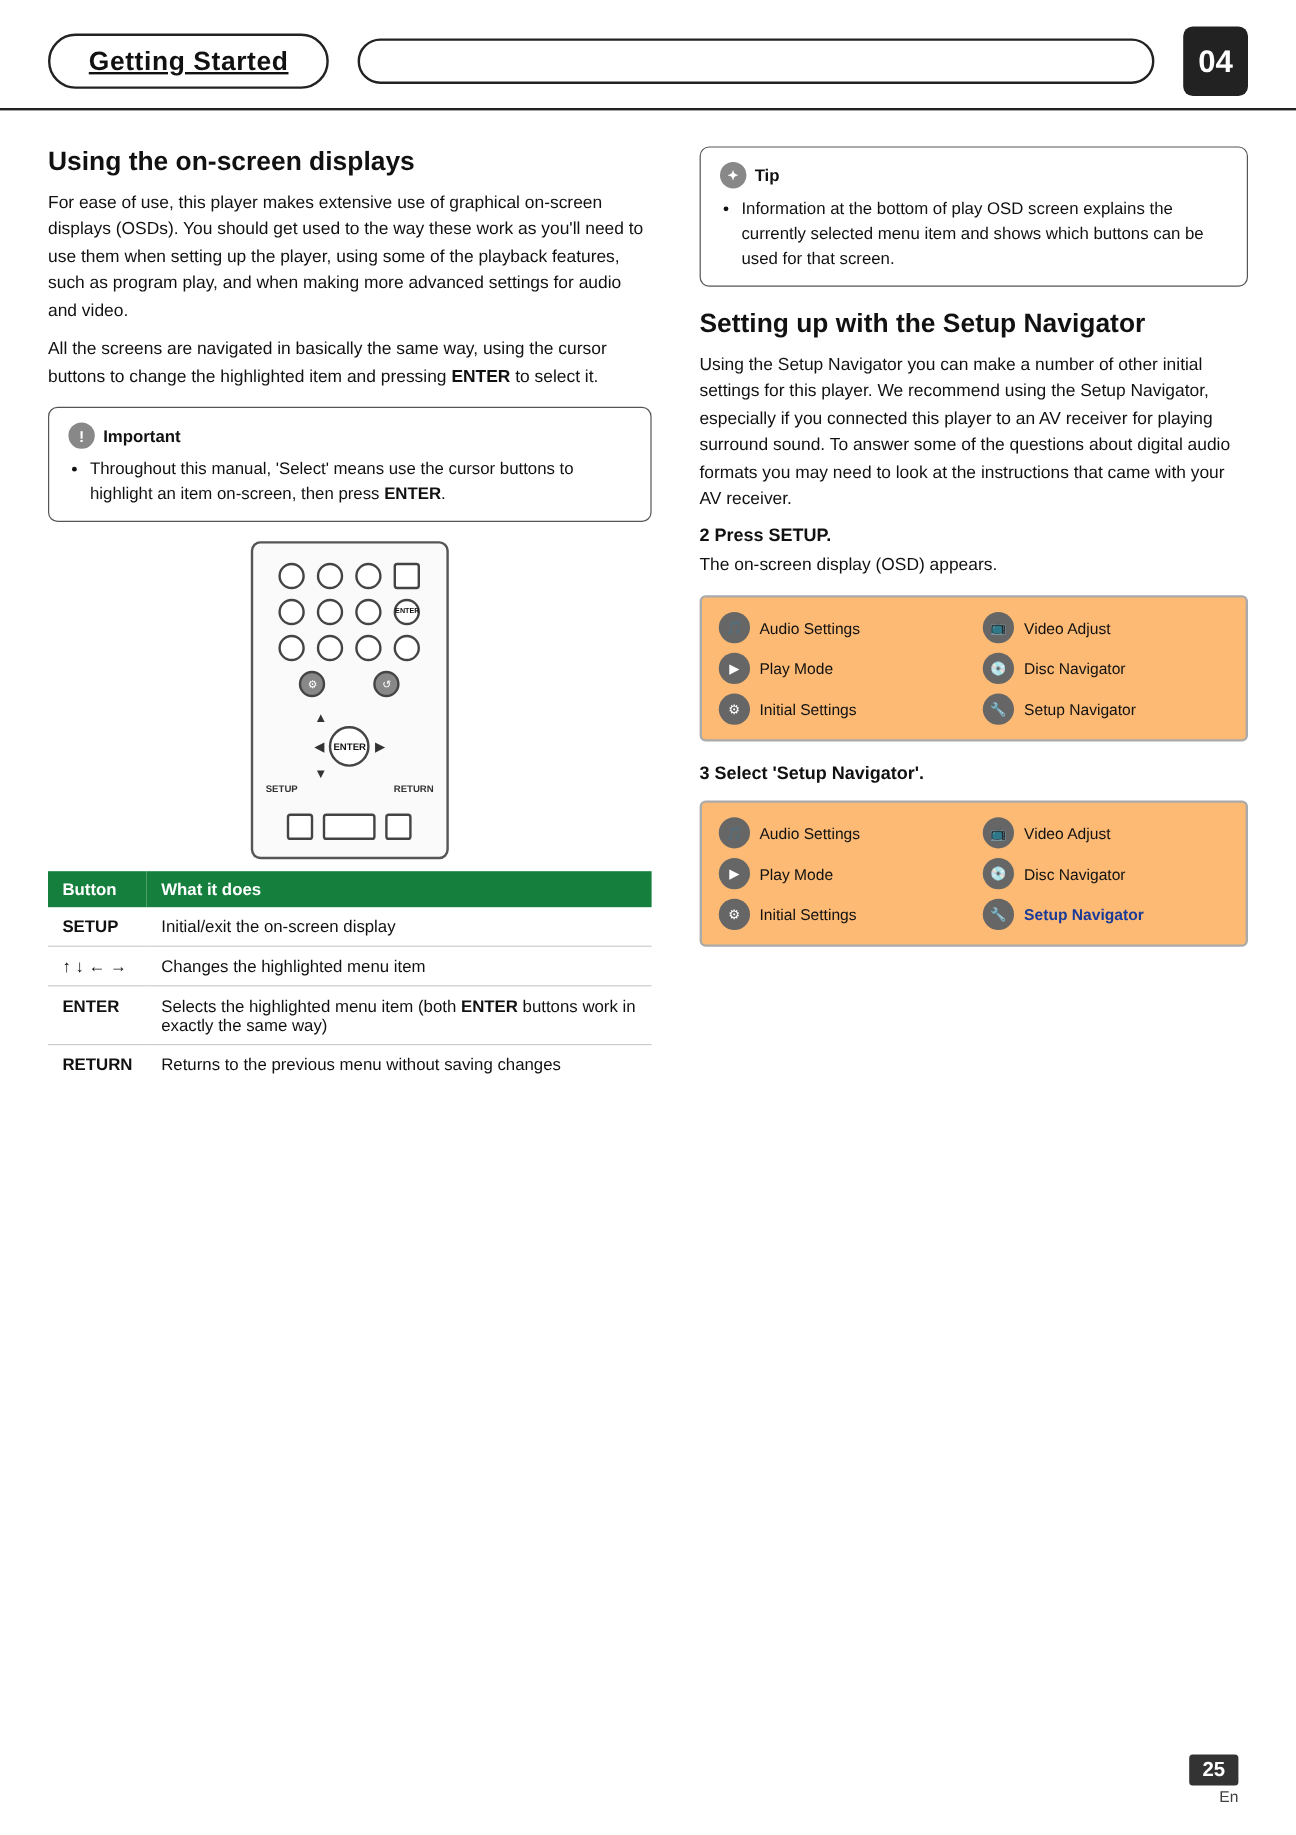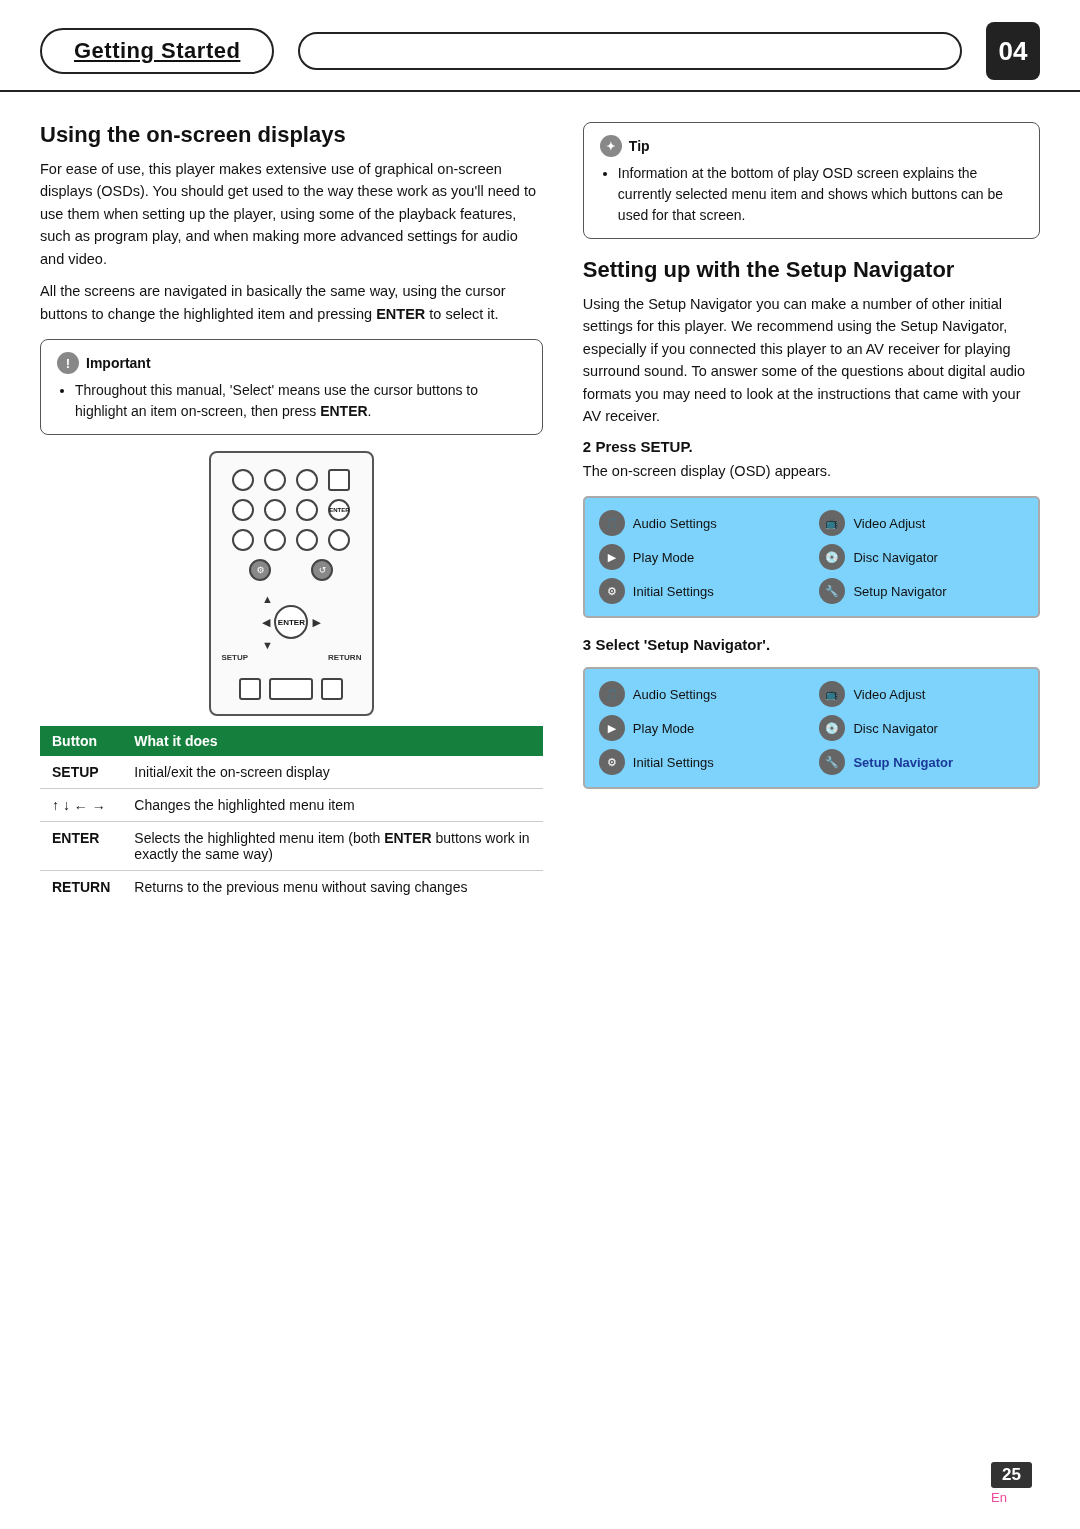--- a/index.html
+++ b/index.html
@@ -271,21 +271,21 @@
       font-weight: bold;
       margin-bottom: 5px;
     }
     .step-num {
       font-weight: bold;
     }
 
     
     .osd-screen {
       border: 2px solid #aaa;
-      background: #7dd3fc;
+      background: #fdba74;
       border-radius: 5px;
       padding: 12px 14px;
       margin: 10px 0 18px 0;
       width: 100%;
     }
     .osd-grid {
       display: grid;
       grid-template-columns: 1fr 1fr;
       gap: 8px 16px;
     }
@@ -320,21 +320,22 @@
       background: #333;
       color: #fff;
       padding: 3px 11px;
       border-radius: 3px;
       font-weight: bold;
       font-size: 17px;
       display: inline-block;
     }
     .page-en {
       font-size: 13px;
-      color: #ec4899;
+      color: #404040;
+      text-align: right;
       margin-top: 2px;
     }
 
     b { font-weight: bold; }
   </style>
 </head>
 <body>
 
 <div class="header">
   <div class="header-left">Getting Started</div>

